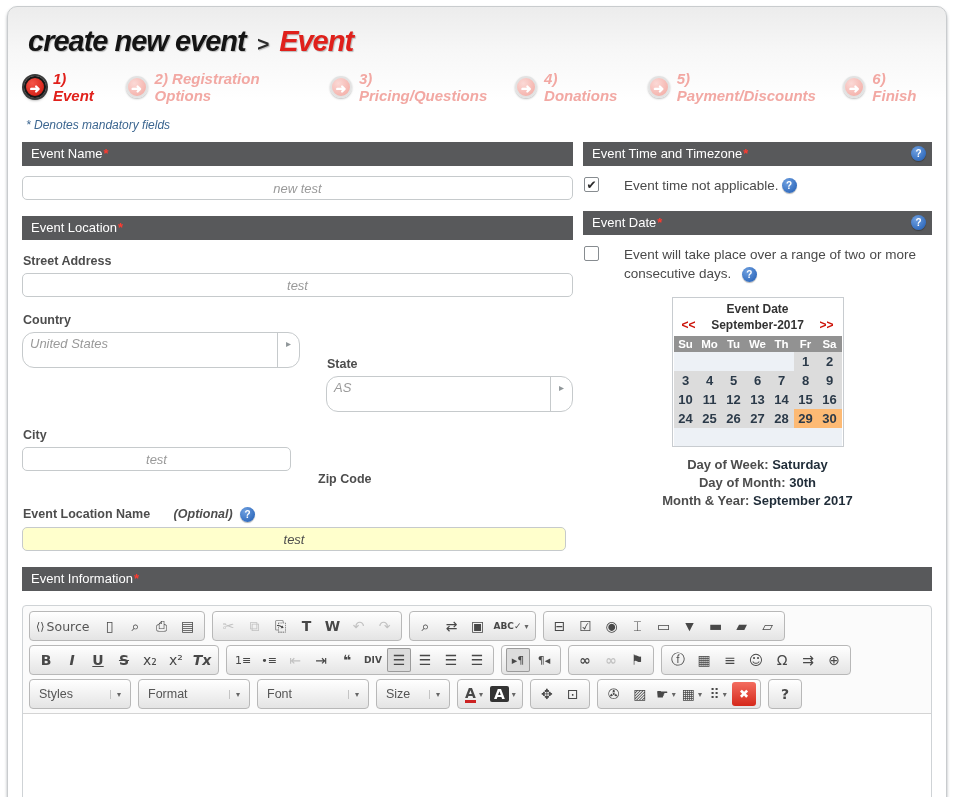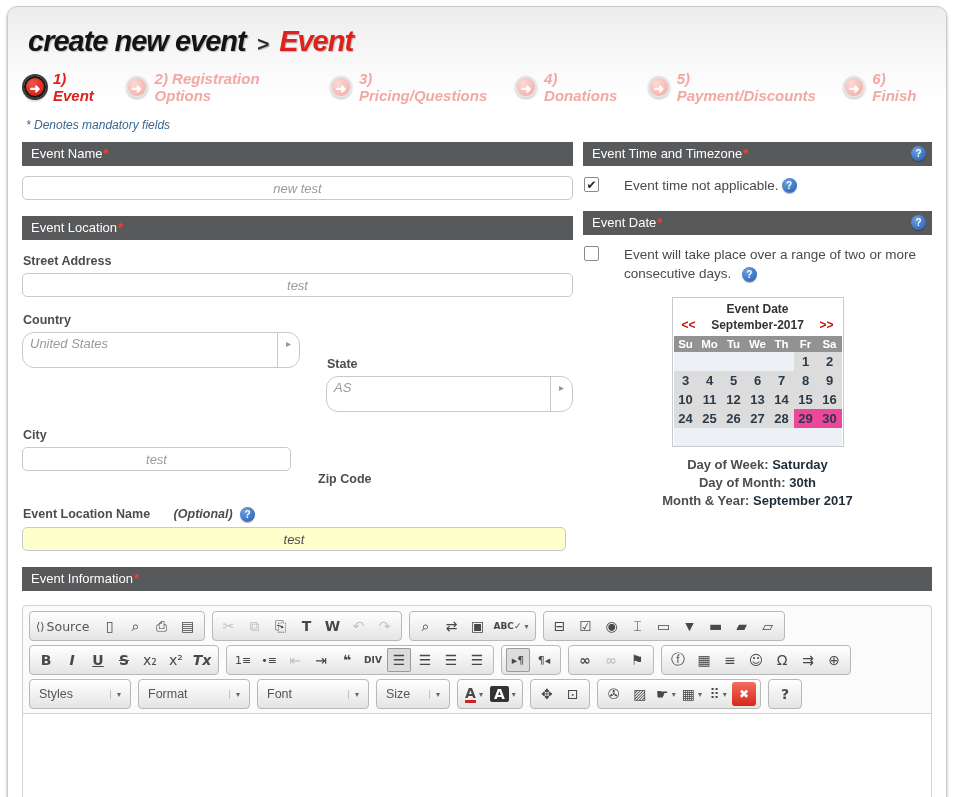--- a/index.html
+++ b/index.html
@@ -73,21 +73,21 @@
   .cal-title { text-align: center; font-size: 12px; font-weight: bold; color: #333; }
   .cal-nav { display: flex; justify-content: space-between; align-items: center; padding: 2px 8px; }
   .cal-nav .arr { color: #cc1208; font-weight: bold; font-size: 12px; cursor: pointer; }
   .cal-nav .mon { color: #333; font-weight: bold; font-size: 12px; }
   table.calgrid { border-collapse: collapse; margin: 2px auto 0 auto; }
   table.calgrid th { background: #929292; color: #fff; font-size: 11.5px; font-weight: bold;
         width: 24px; height: 16px; text-align: center; }
   table.calgrid td { width: 24px; height: 19px; text-align: center; font-size: 13px; font-weight: bold;
         color: #2b3a49; }
   td.c-day   { background: #dcdcdc; }
-  td.c-open  { background: #ec4899; cursor: pointer; }
+  td.c-open  { background: #fdba74; cursor: pointer; }
   td.c-empty { background: #edf1f6; }
   .cal-summary { margin-top: 9px; text-align: center; font-size: 13px; line-height: 18px; }
   .cal-summary .slabel { color: #4d4d4d; font-weight: bold; }
   .cal-summary .svalue { color: #1f2c38; font-weight: bold; }
   
   .info-bar { margin-top: 16px; }
   .editor { margin-top: 14px; border: 1px solid #cfd3d6; border-radius: 4px; overflow: hidden; background: #fbfbfb; }
   .toolbar { padding: 5px 6px 2px 6px; border-bottom: 1px solid #d4d4d4; }
   .trow { display: flex; gap: 7px; margin-bottom: 4px; flex-wrap: wrap; }
   .tgroup { display: flex; align-items: center; gap: 2px; padding: 2px 4px; height: 30px;

